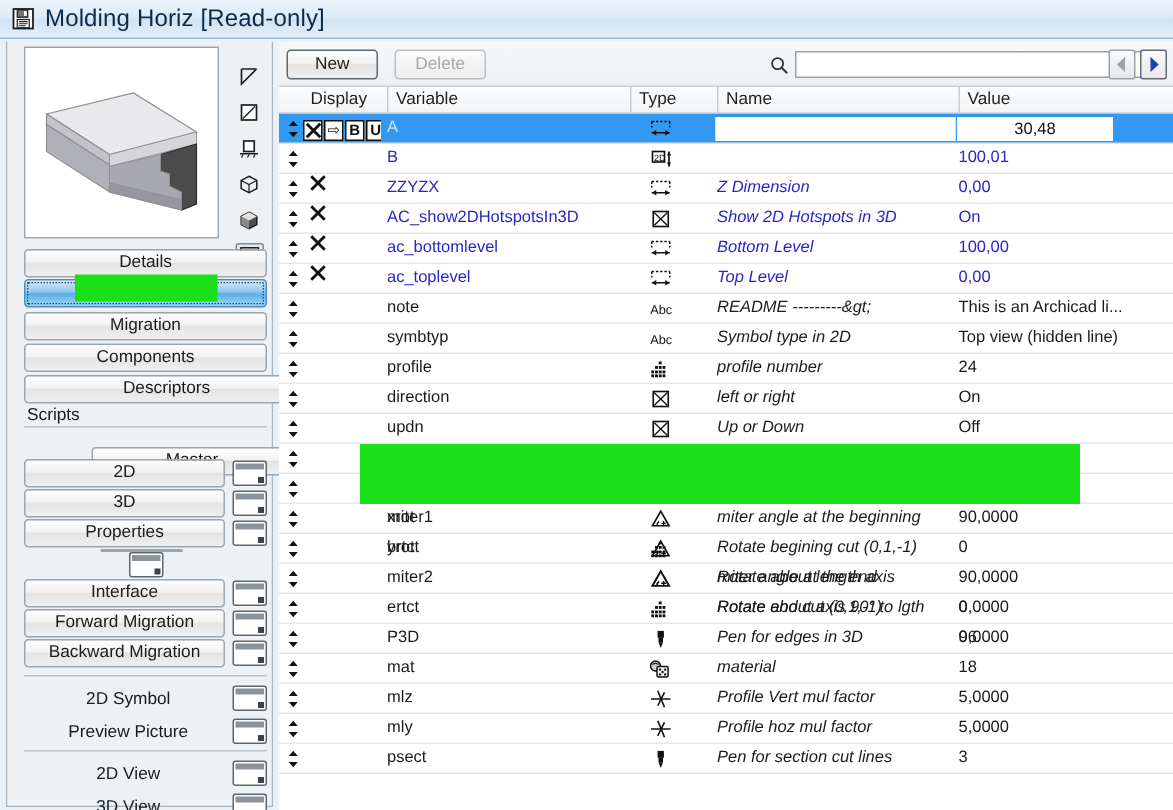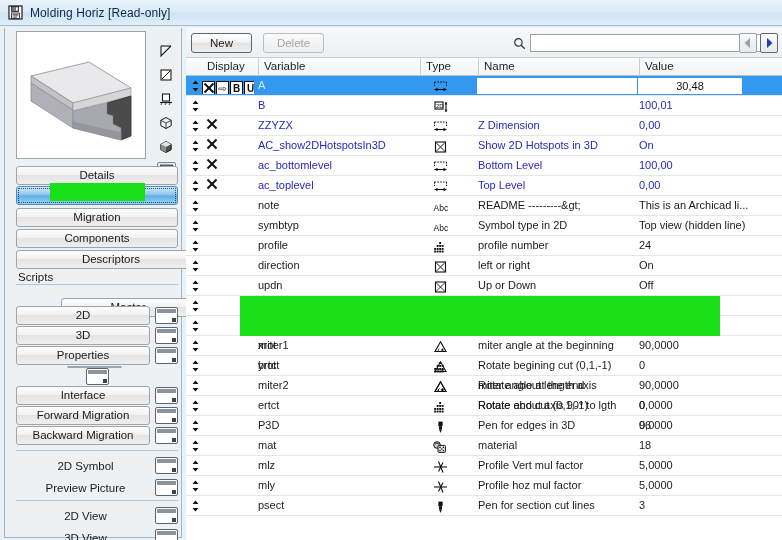--- a/index.html
+++ b/index.html
@@ -29,21 +29,21 @@
     padding-left: 8px;
   }
   #titlebar .tb-icon {
     width: 15px; height: 15px;
     margin-right: 7px;
     position: relative;
     flex: 0 0 auto;
   }
   .floppy-svg { display:block; }
   #titlebar .tb-title {
-    font-size: 12px;
+    font-size: 16px;
     color: #0c2a46;
     letter-spacing: 0.1px;
     white-space: nowrap;
   }
 
   
   #sidebar {
     position: absolute; left: 4px; top: 28px;
     width: 178px; height: 510px;
     background: #eef2f5;
@@ -246,21 +246,21 @@
   .cell {
     position: absolute; top: 0; height: 20px; line-height: 19px;
     font-size: 11px;
     white-space: nowrap;
     overflow: hidden;
   }
   .c-handle { left: 2px; width: 14px; text-align: center; }
   .c-disp   { left: 16px; width: 52px; }
   .c-var    { left: 72px; width: 158px; color: #2727c4; }
   .c-type   { left: 234px; width: 48px; text-align: left; }
-  .c-name   { left: 292px; width: 160px; color: #2727c4; }
+  .c-name   { left: 292px; width: 160px; color: #2727c4; font-style: italic; }
   .c-val    { left: 453px; width: 143px; color: #2727c4; }
 
   .row.sel .c-var { color: #cfe6fb; }
   .row.plain .c-var, .row.plain .c-name, .row.plain .c-val { color: #1b1b1b; }
 
   .dispbox {
     display: inline-block;
     width: 13px; height: 14px;
     border: 1px solid #0d0d0d;
     background: #ffffff;

